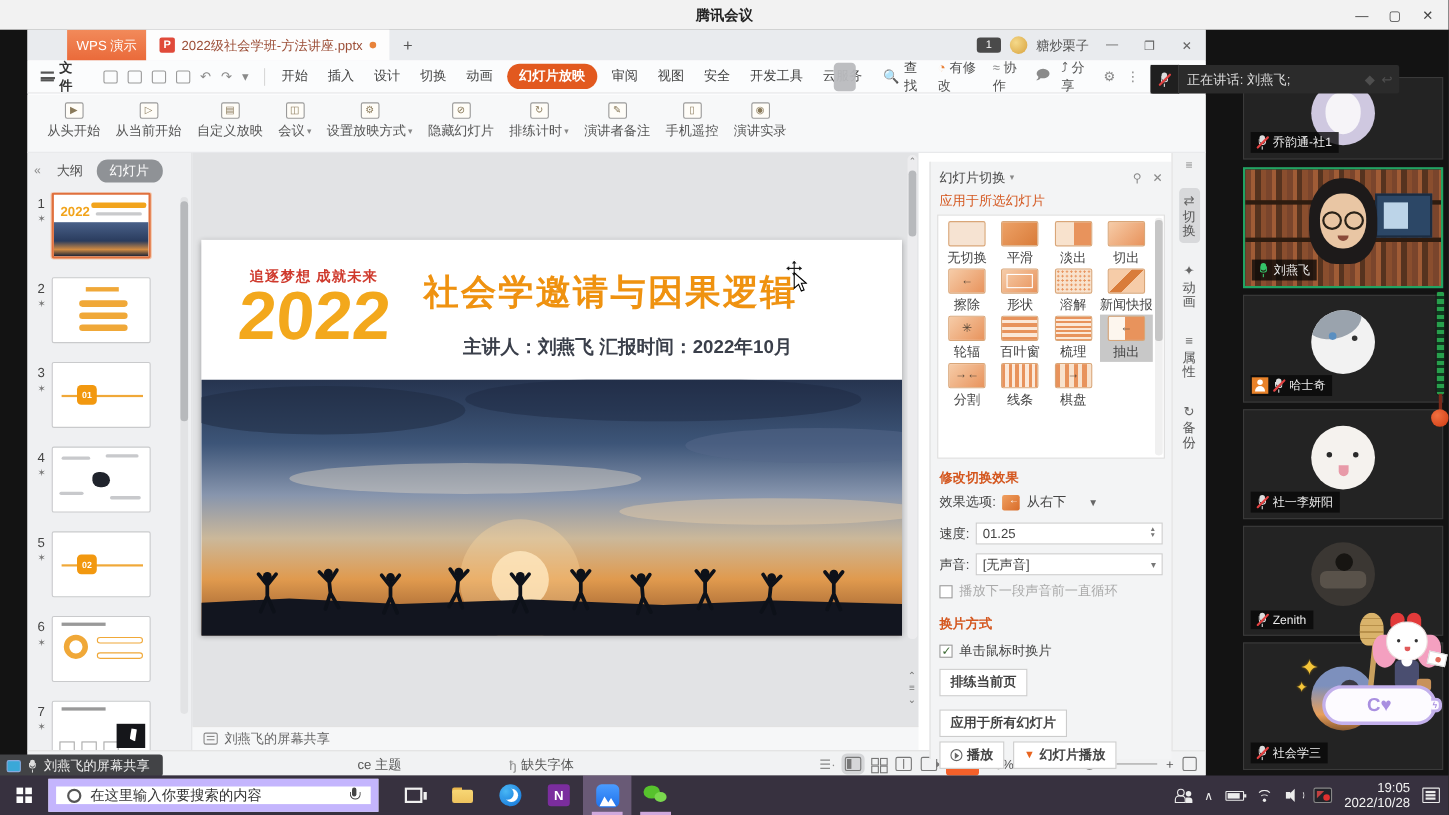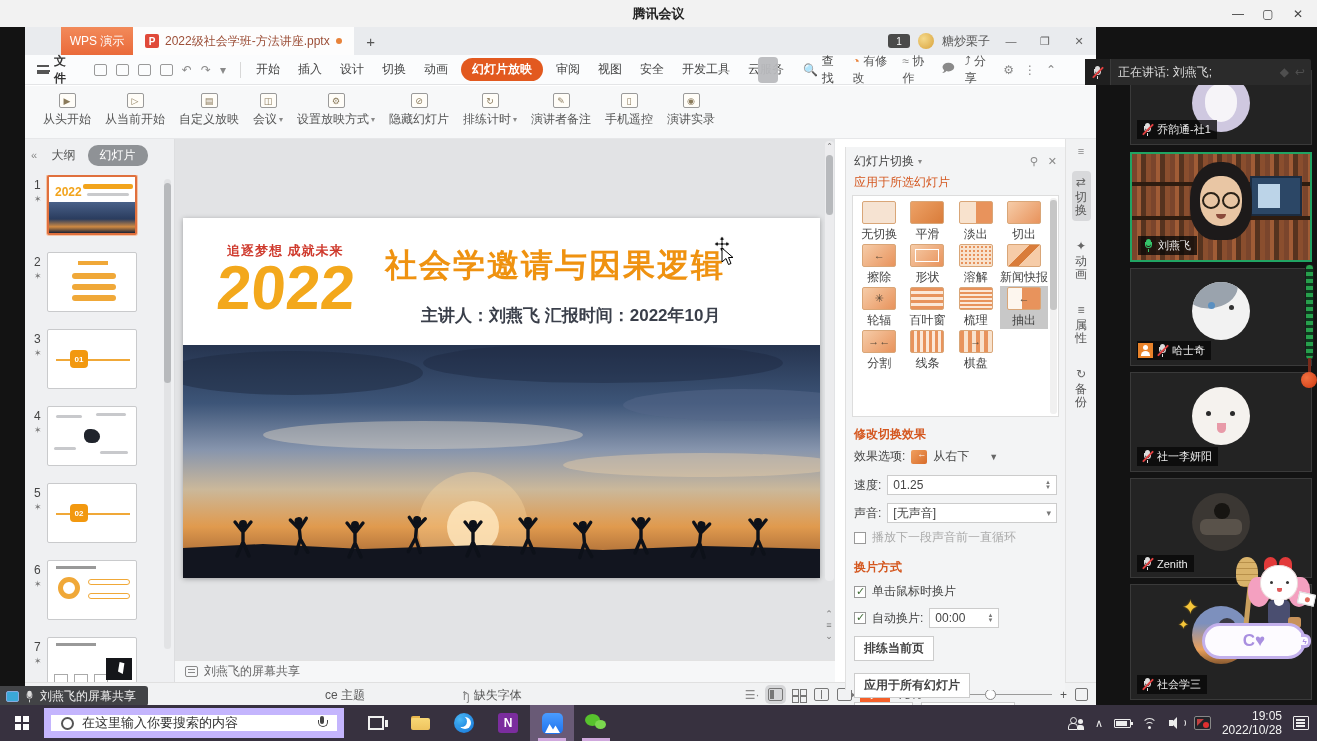--- a/index.html
+++ b/index.html
@@ -164,21 +164,21 @@
 
   
   .sidetabs{position:absolute;left:1040px;top:112px;width:31px;height:543px;background:#f1f2f3;border-left:1px solid #e2e2e2;display:flex;flex-direction:column;align-items:center;padding-top:6px;font-size:12px;color:#555;}
   .st-menu{font-size:11px;color:#888;margin-bottom:14px;}
   .stab{display:flex;flex-direction:column;align-items:center;gap:2px;margin-bottom:14px;padding:4px 3px;border-radius:4px;}
   .stab.active{background:#d8d9db;}
   .stab .g{font-size:12px;color:#666;}
   .stab .vl{width:13px;word-break:break-all;line-height:13px;text-align:center;}
 
   
-  .speakchip{position:absolute;left:1085px;top:59px;width:226px;height:26px;background:#2b2b2b;display:flex;align-items:center;z-index:6;border-radius:2px;}
+  .speakchip{position:absolute;left:1046px;top:59px;width:226px;height:26px;background:#2b2b2b;display:flex;align-items:center;z-index:6;border-radius:2px;}
   .mutebox{width:26px;height:26px;background:#1f1f1f;display:flex;align-items:center;justify-content:center;border-right:1px solid #3a3a3a;flex:none;}
   .speakchip .txt{flex:1;color:#ddd;font-size:12px;padding-left:7px;white-space:nowrap;}
   .speakchip .ric{display:flex;gap:6px;padding-right:6px;color:#4f4f4f;font-size:12px;}
 
   .tile{position:absolute;left:1130px;width:182px;background:#232323;border:1px solid #3a3a3a;overflow:hidden;}
   .tile.speaking{border:2px solid #21a463;}
   .tile-label{position:absolute;left:6px;bottom:5px;background:rgba(8,8,8,.78);color:#ececec;font-size:11px;padding:2px 6px;display:flex;align-items:center;gap:5px;white-space:nowrap;z-index:3;}
   .pbadge{width:15px;height:15px;background:#e8822a;position:relative;flex:none;margin-left:-5px;}
   .pbadge::before{content:"";position:absolute;left:5px;top:2px;width:5px;height:5px;border-radius:50%;background:#fff;}
   .pbadge::after{content:"";position:absolute;left:3px;top:8px;width:9px;height:5px;border-radius:5px 5px 0 0;background:#fff;}
@@ -716,28 +716,20 @@
       </div>
       <div class="tp-check dis">
         <span class="cb"></span>
         <span>播放下一段声音前一直循环</span>
       </div>
       <div class="tp-section">换片方式</div>
       <div class="tp-check">
         <span class="cb on"></span>
         <span>单击鼠标时换片</span>
       </div>
-      <div class="tp-check">
-        <span class="cb on"></span>
-        <span>自动换片:</span>
-        <span class="tp-field" style="flex:0 0 70px;">
-          <span>00:00</span>
-          <span class="spin">▲<br>▼</span>
-        </span>
-      </div>
       <div>
         <span class="tp-btn">
             <span>排练当前页</span>
           </span>
       </div>
       <div style="margin-top:8px;">
         <span class="tp-btn">
             <span>应用于所有幻灯片</span>
           </span>
       </div>

